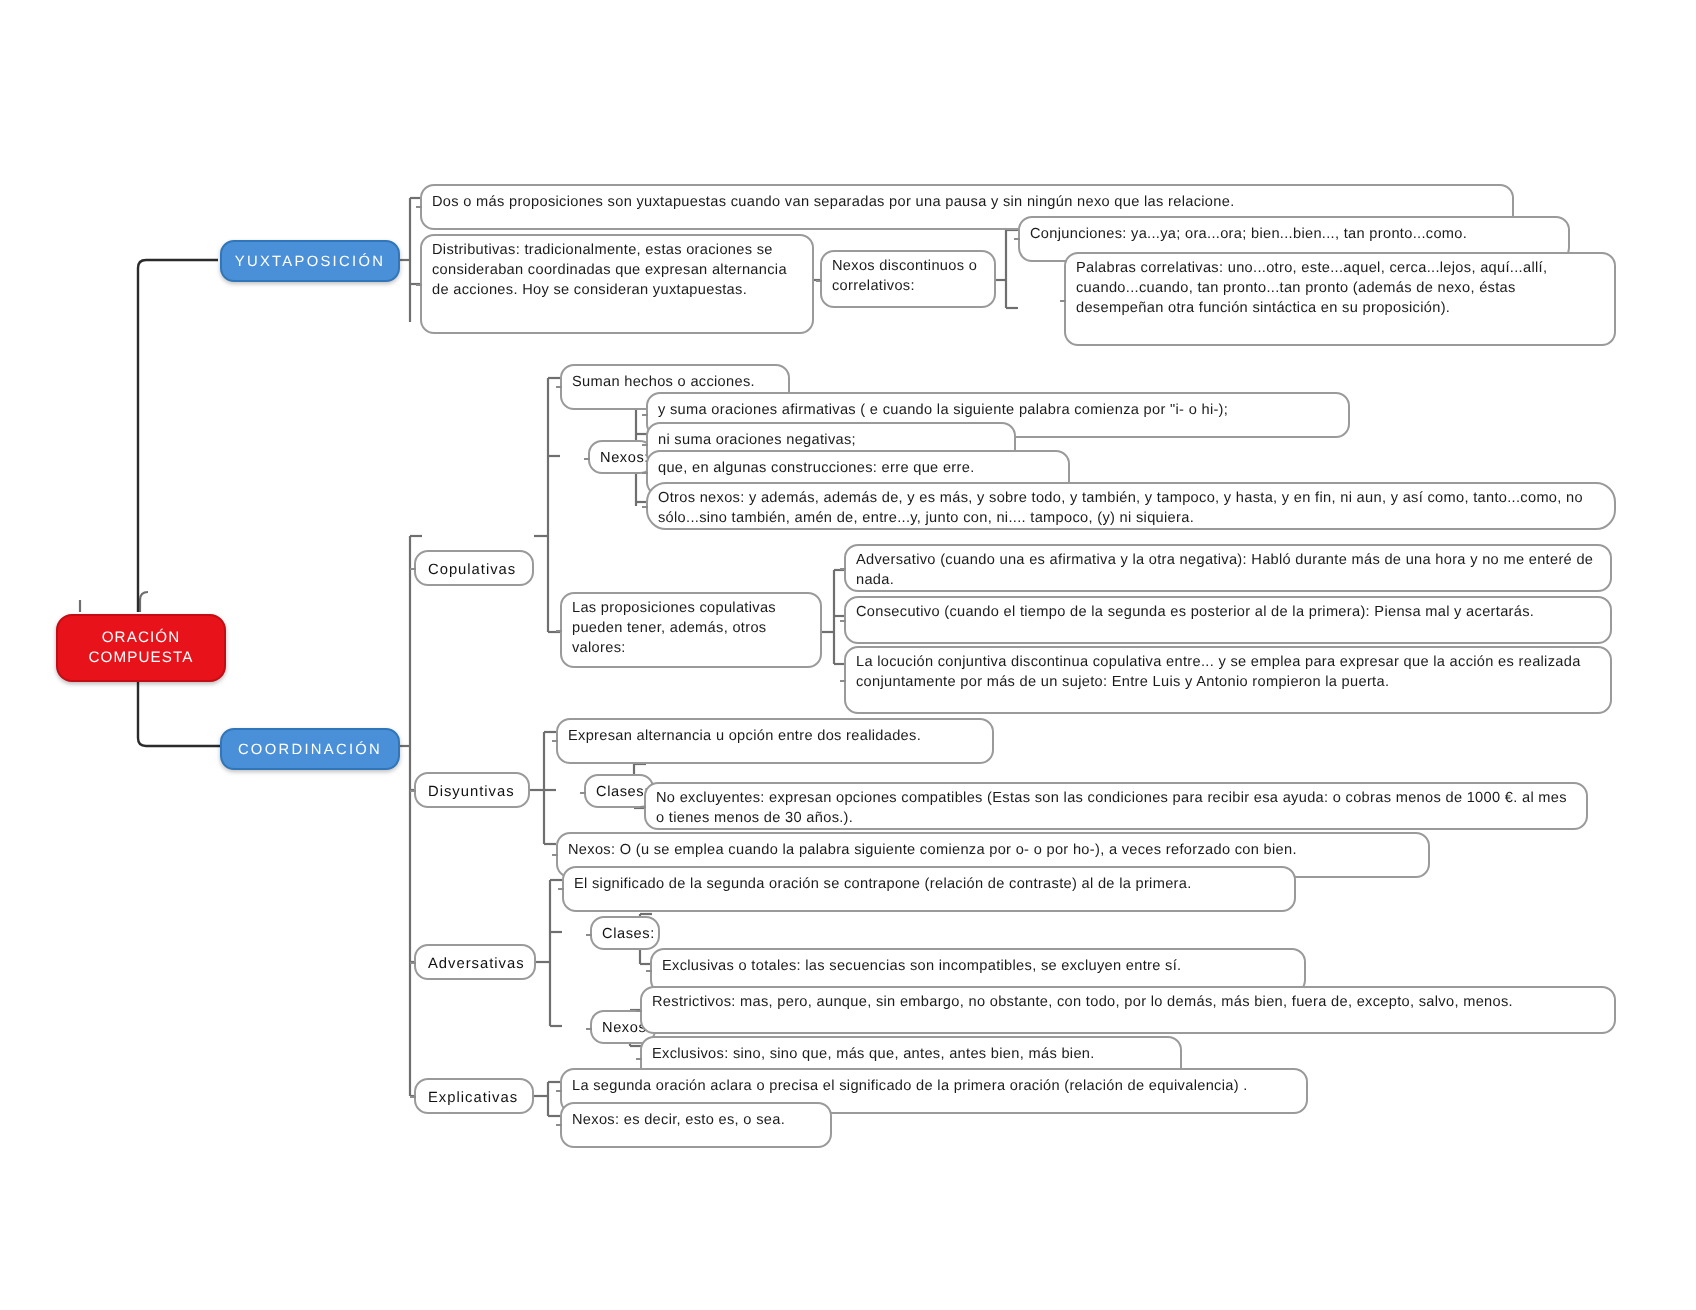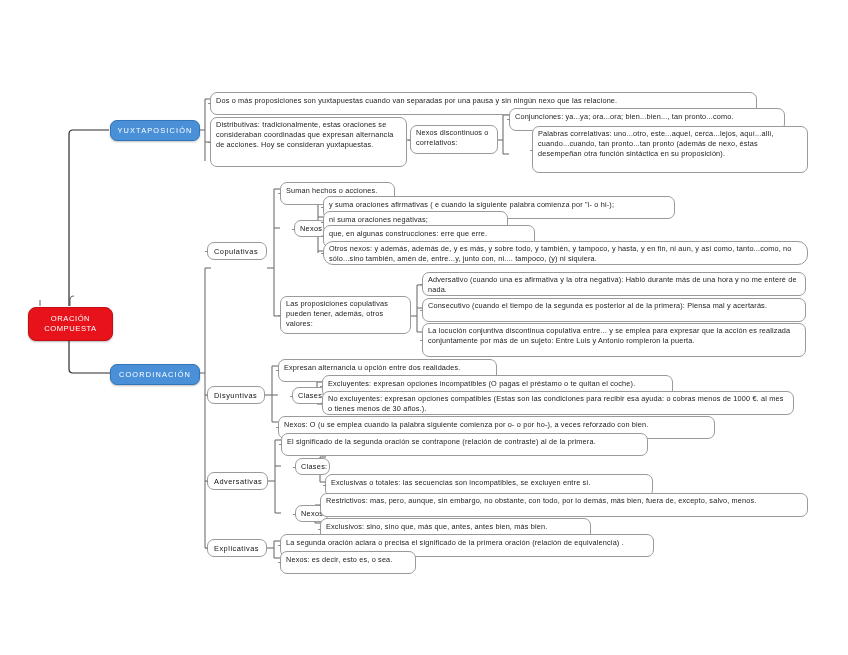--- a/index.html
+++ b/index.html
@@ -210,21 +210,21 @@
   <div class="node one" style="left:210px;top:92px;width:547px;height:14px;">Dos o más proposiciones son yuxtapuestas cuando van separadas por una pausa y sin ningún nexo que las relacione.</div>
 
   <div class="node" style="left:410px;top:125px;width:88px;height:29px;line-height:10px;">Nexos discontinuos o correlativos:</div>
 
   <div class="node" style="left:210px;top:117px;width:197px;height:50px;">Distributivas: tradicionalmente, estas oraciones se consideraban coordinadas que expresan alternancia de acciones. Hoy se consideran yuxtapuestas.</div>
 
   <div class="node one" style="left:509px;top:108px;width:276px;height:14px;">Conjunciones: ya...ya; ora...ora; bien...bien..., tan pronto...como.</div>
 
   <div class="node" style="left:532px;top:126px;width:276px;height:47px;">Palabras correlativas: uno...otro, este...aquel, cerca...lejos, aquí...allí, cuando...cuando, tan pronto...tan pronto (además de nexo, éstas desempeñan otra función sintáctica en su proposición).</div>
 
-  <div class="pill" style="left:207px;top:242px;width:60px;height:18px;">Copulativas</div>
+  <div class="pill" style="left:207px;top:275px;width:60px;height:18px;">Copulativas</div>
 
   <div class="node one" style="left:280px;top:182px;width:115px;height:14px;">Suman hechos o acciones.</div>
 
   <div class="nexos" style="left:280px;top:220px;width:33px;height:17px;">Nexos:</div>
 
   <div class="node one" style="left:323px;top:196px;width:352px;height:14px;">y suma oraciones afirmativas ( e cuando la siguiente palabra comienza por "i- o hi-);</div>
 
   <div class="node one" style="left:323px;top:211px;width:185px;height:14px;">ni suma oraciones negativas;</div>
 
   <div class="node one" style="left:323px;top:225px;width:212px;height:14px;">que, en algunas construcciones: erre que erre.</div>
@@ -238,21 +238,20 @@
   <div class="node" style="left:422px;top:298px;width:384px;height:24px;">Consecutivo (cuando el tiempo de la segunda es posterior al de la primera): Piensa mal y acertarás.</div>
 
   <div class="node" style="left:422px;top:323px;width:384px;height:34px;">La locución conjuntiva discontinua copulativa entre... y se emplea para expresar que la acción es realizada conjuntamente por más de un sujeto: Entre Luis y Antonio rompieron la puerta.</div>
 
   <div class="pill" style="left:207px;top:386px;width:58px;height:18px;">Disyuntivas</div>
 
   <div class="node one" style="left:278px;top:359px;width:219px;height:14px;">Expresan alternancia u opción entre dos realidades.</div>
 
   <div class="nexos" style="left:278px;top:387px;width:35px;height:17px;">Clases:</div>
 
-  <div class="node one" style="left:322px;top:375px;width:351px;height:14px;">Excluyentes: expresan opciones incompatibles (O pagas el préstamo o te quitan el coche).</div>
 
   <div class="node" style="left:322px;top:391px;width:472px;height:24px;">No excluyentes: expresan opciones compatibles (Estas son las condiciones para recibir esa ayuda: o cobras menos de 1000 €. al mes o tienes menos de 30 años.).</div>
 
   <div class="node one" style="left:278px;top:416px;width:437px;height:14px;">Nexos: O (u se emplea cuando la palabra siguiente comienza por o- o por ho-), a veces reforzado con  bien.</div>
 
   <div class="pill" style="left:207px;top:472px;width:61px;height:18px;">Adversativas</div>
 
   <div class="node one" style="left:281px;top:433px;width:367px;height:14px;">El significado de la segunda oración se contrapone (relación de contraste) al de la primera.</div>
 
   <div class="nexos" style="left:281px;top:458px;width:35px;height:17px;">Clases:</div>

